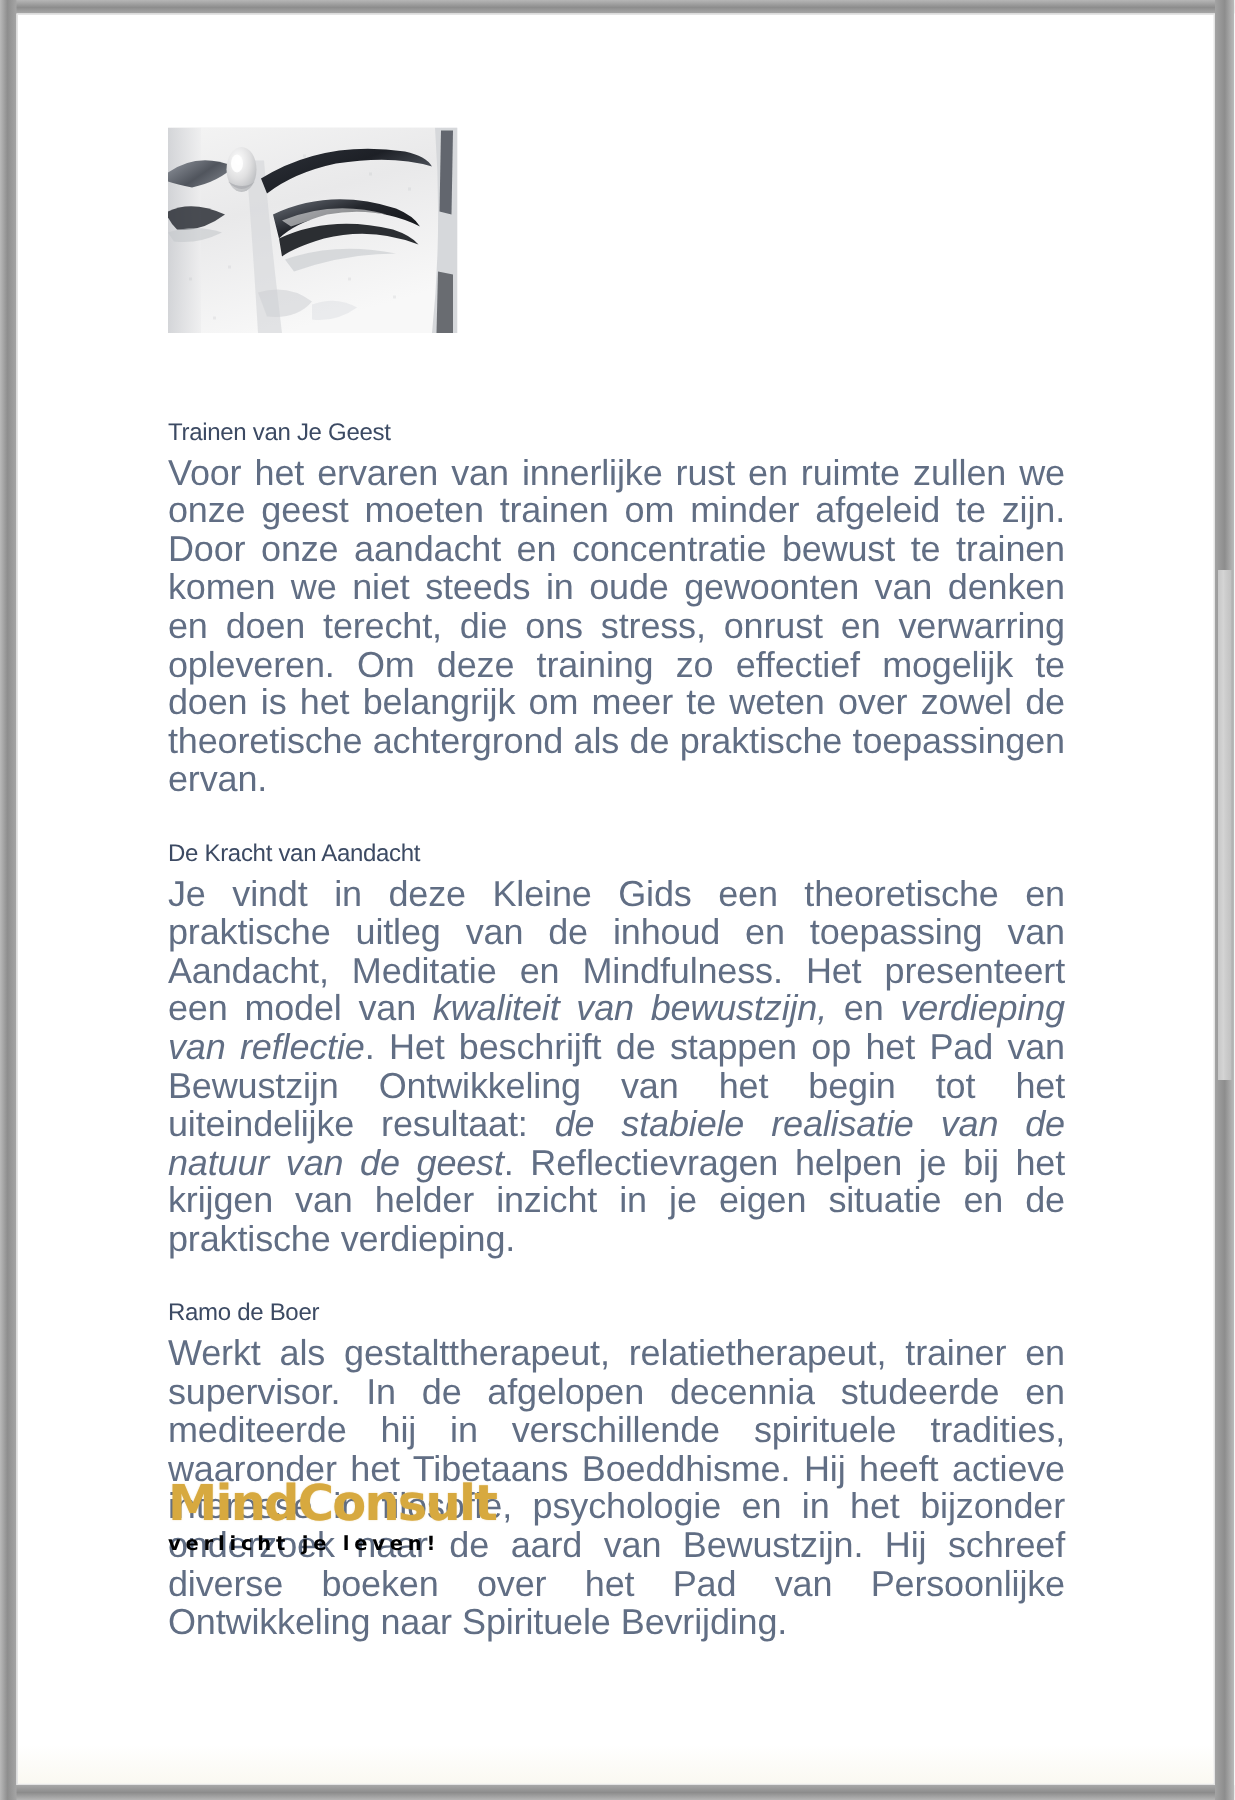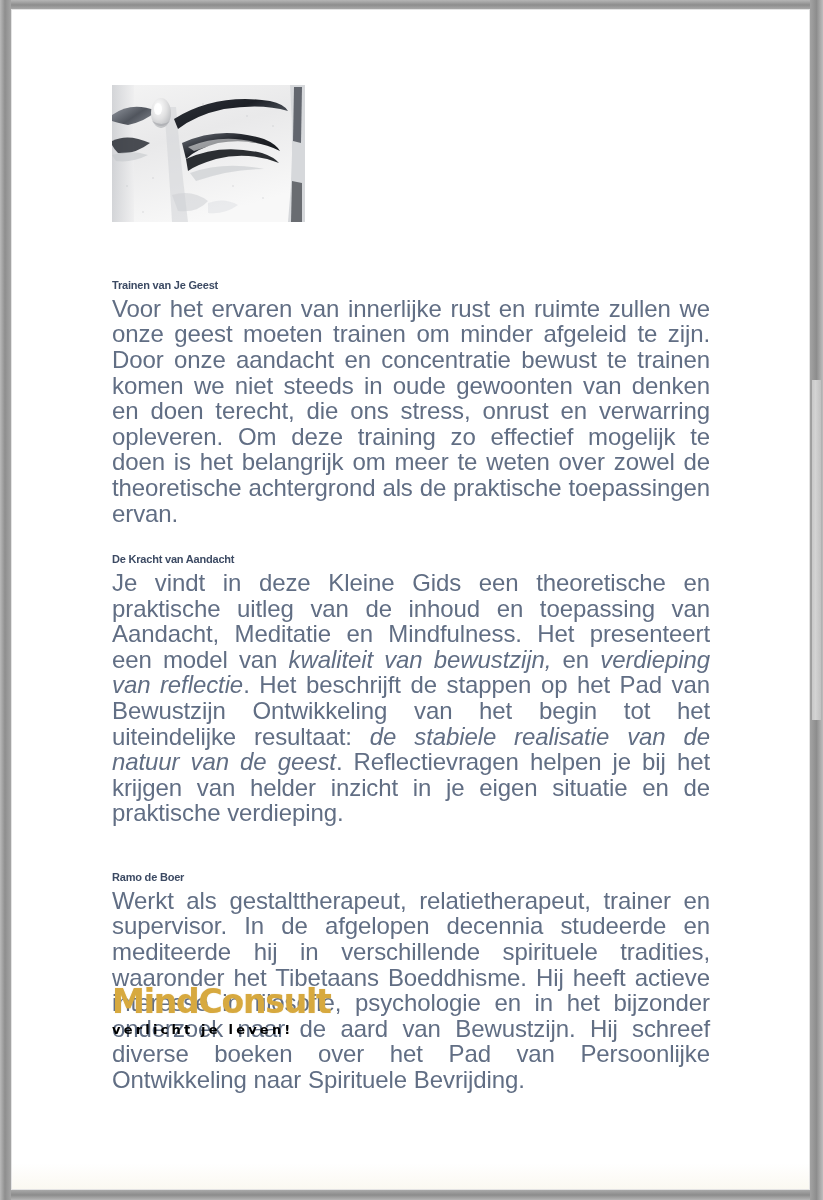--- a/index.html
+++ b/index.html
@@ -78,26 +78,26 @@
     width: 193px;
     height: 137px;
     margin-bottom: 56px;
     background: #f2f2f2;
     overflow: hidden;
   }
   .photo svg { display: block; width: 100%; height: 100%; }
 
   
   .block { margin-bottom: 26px; }
-  .block.gap-large { margin-top: 44px; }
+  .block.gap-large { margin-top: 26px; }
 
   h2.heading {
     font-family: "Liberation Sans", sans-serif;
-    font-size: 11px;
-    font-weight: bold;
+    font-size: 16px;
+    font-weight: normal;
     color: #3c4a63;
     margin: 0 0 3px 0;
     letter-spacing: -0.2px;
     line-height: 1.35;
   }
 
   p.body-text {
     font-family: "Liberation Sans", sans-serif;
     font-size: 24px;
     line-height: 25.6px;

